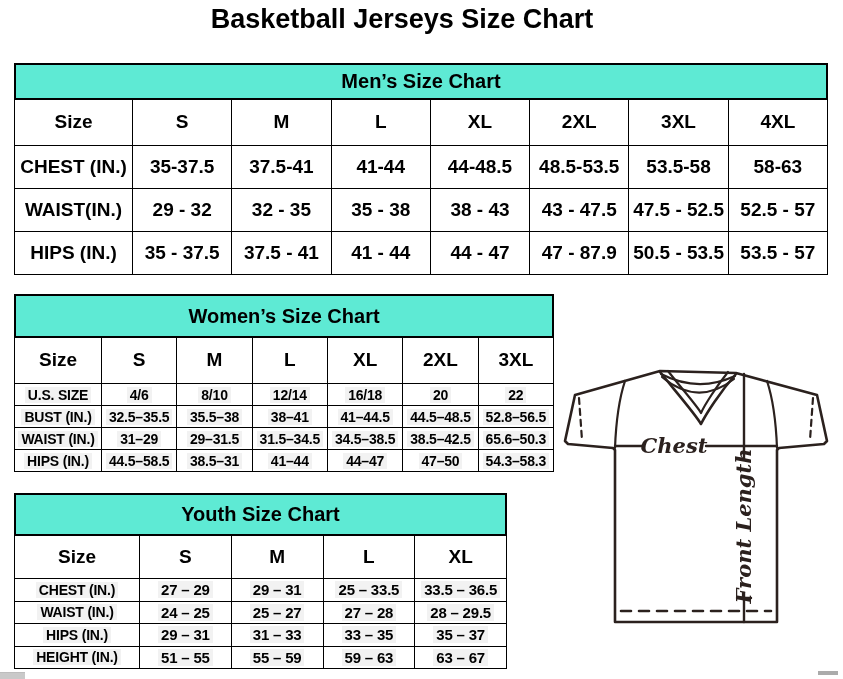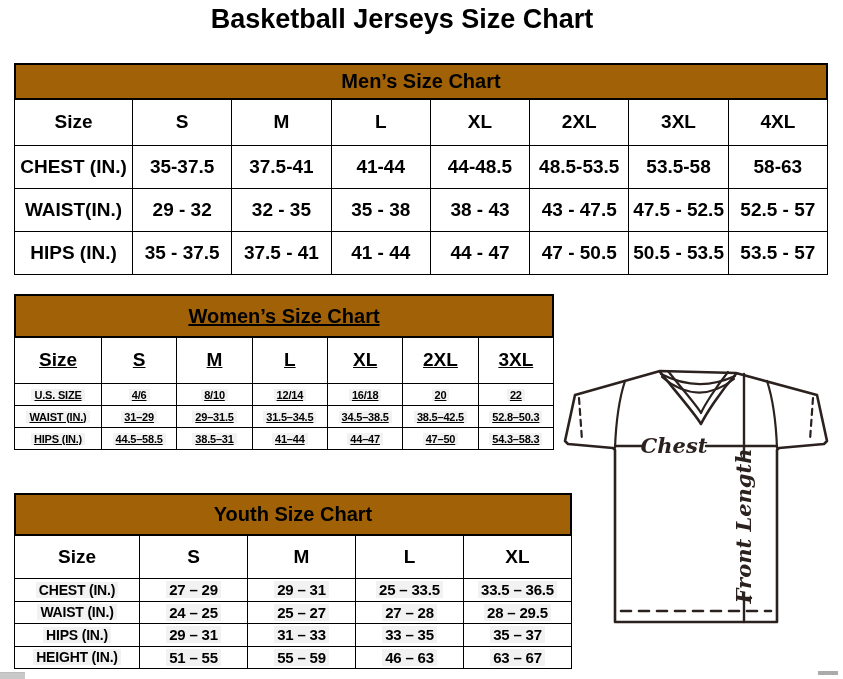--- a/index.html
+++ b/index.html
@@ -7,49 +7,49 @@
     position:relative; width:843px; height:679px; overflow:hidden;
     background:#ffffff; font-family:"Liberation Sans", sans-serif; color:#000;
   }
   .page-title {
     position:absolute; top:4px; left:0; width:804px; margin:0;
     text-align:center; font-size:27px; font-weight:700; letter-spacing:0;
   }
   .chart-block { position:absolute; box-sizing:border-box; }
   .chart-bar {
     box-sizing:border-box; width:100%;
-    background:#a16207; border:2px solid #000;
+    background:#5eead4; border:2px solid #000;
     text-align:center; font-weight:700; font-size:20px;
   }
   table.size-table {
     width:100%; border-collapse:collapse; table-layout:fixed;
     margin-top:-2px; border:1px solid #0ea5e9;
   }
   table.size-table th, table.size-table td {
     border:1px solid #000; text-align:center; vertical-align:middle;
     font-weight:700; padding:0; overflow:hidden;
   }
   
   .men { left:14px; top:63px; width:814px; }
   .men .chart-bar { height:37px; line-height:33px; }
   .men tr.size-row  { height:47px; }
   .men tr.data-row  { height:43px; }
   .men th, .men td  { font-size:19px; }
   .men tr > *:first-child { width:117px; }
   
-  .women { left:14px; top:294px; width:540px;text-decoration:underline; }
+  .women { left:14px; top:294px; width:540px; }
   .women .chart-bar { height:44px; line-height:40px; }
   .women tr.size-row { height:47px; }
   .women tr.data-row { height:22px; }
   .women tr.size-row th { font-size:19px; }
-  .women tr.data-row td { font-size:11px; letter-spacing:-0.2px; }
-  .women tr.data-row td:first-child { font-size:11px; }
+  .women tr.data-row td { font-size:14px; letter-spacing:-0.2px; }
+  .women tr.data-row td:first-child { font-size:14px; }
   .women tr > *:first-child { width:86px; }
   
-  .youth { left:14px; top:493px; width:558px; }
+  .youth { left:14px; top:493px; width:493px; }
   .youth .chart-bar { height:43px; line-height:39px; }
   .youth tr.size-row { height:44px; }
   .youth tr.data-row { height:22.5px; }
   .youth tr.size-row th { font-size:19px; }
   .youth tr.data-row td { font-size:15px; letter-spacing:-0.2px; }
   .youth tr.data-row td:first-child { font-size:14px; }
   .youth tr > *:first-child { width:124px; }
   
   .women tr.data-row span, .youth tr.data-row span {
     background:#f2f2f2; padding:0 3px;
@@ -104,21 +104,21 @@
             <td><span>43 - 47.5</span></td>
             <td><span>47.5 - 52.5</span></td>
             <td><span>52.5 - 57</span></td>
           </tr>
           <tr class="data-row">
             <td><span>HIPS (IN.)</span></td>
             <td><span>35 - 37.5</span></td>
             <td><span>37.5 - 41</span></td>
             <td><span>41 - 44</span></td>
             <td><span>44 - 47</span></td>
-            <td><span>47 - 50.5</span></td>
+            <td><span>47 - 87.9</span></td>
             <td><span>50.5 - 53.5</span></td>
             <td><span>53.5 - 57</span></td>
           </tr>
         </tbody>
       </table>
   </div>
 
   <div class="chart-block women">
     <div class="chart-bar">Women’s Size Chart</div>
     <table class="size-table">
@@ -135,27 +135,36 @@
           <tr class="data-row">
             <td><span>U.S. SIZE</span></td>
             <td><span>4/6</span></td>
             <td><span>8/10</span></td>
             <td><span>12/14</span></td>
             <td><span>16/18</span></td>
             <td><span>20</span></td>
             <td><span>22</span></td>
           </tr>
           <tr class="data-row">
+            <td><span>BUST (IN.)</span></td>
+            <td><span>32.5–35.5</span></td>
+            <td><span>35.5–38</span></td>
+            <td><span>38–41</span></td>
+            <td><span>41–44.5</span></td>
+            <td><span>44.5–48.5</span></td>
+            <td><span>52.8–56.5</span></td>
+          </tr>
+          <tr class="data-row">
             <td><span>WAIST (IN.)</span></td>
             <td><span>31–29</span></td>
             <td><span>29–31.5</span></td>
             <td><span>31.5–34.5</span></td>
             <td><span>34.5–38.5</span></td>
             <td><span>38.5–42.5</span></td>
-            <td><span>52.8–50.3</span></td>
+            <td><span>65.6–50.3</span></td>
           </tr>
           <tr class="data-row">
             <td><span>HIPS (IN.)</span></td>
             <td><span>44.5–58.5</span></td>
             <td><span>38.5–31</span></td>
             <td><span>41–44</span></td>
             <td><span>44–47</span></td>
             <td><span>47–50</span></td>
             <td><span>54.3–58.3</span></td>
           </tr>
@@ -192,21 +201,21 @@
             <td><span>HIPS (IN.)</span></td>
             <td><span>29 – 31</span></td>
             <td><span>31 – 33</span></td>
             <td><span>33 – 35</span></td>
             <td><span>35 – 37</span></td>
           </tr>
           <tr class="data-row">
             <td><span>HEIGHT (IN.)</span></td>
             <td><span>51 – 55</span></td>
             <td><span>55 – 59</span></td>
-            <td><span>46 – 63</span></td>
+            <td><span>59 – 63</span></td>
             <td><span>63 – 67</span></td>
           </tr>
         </tbody>
       </table>
   </div>
 
   <svg class="jersey" viewBox="0 0 288 290">
     <g stroke="#2b211e" fill="none" stroke-width="2.6" stroke-linejoin="round" stroke-linecap="round">
 
       <path fill="#ffffff" d="M105 11 L20 35 L10 81 L13 84 L58 88 L60 90 L60 262 L222 262 L222 90 L224 88 L269 84 L272 81 L262 35 L181 13 Z"></path>

